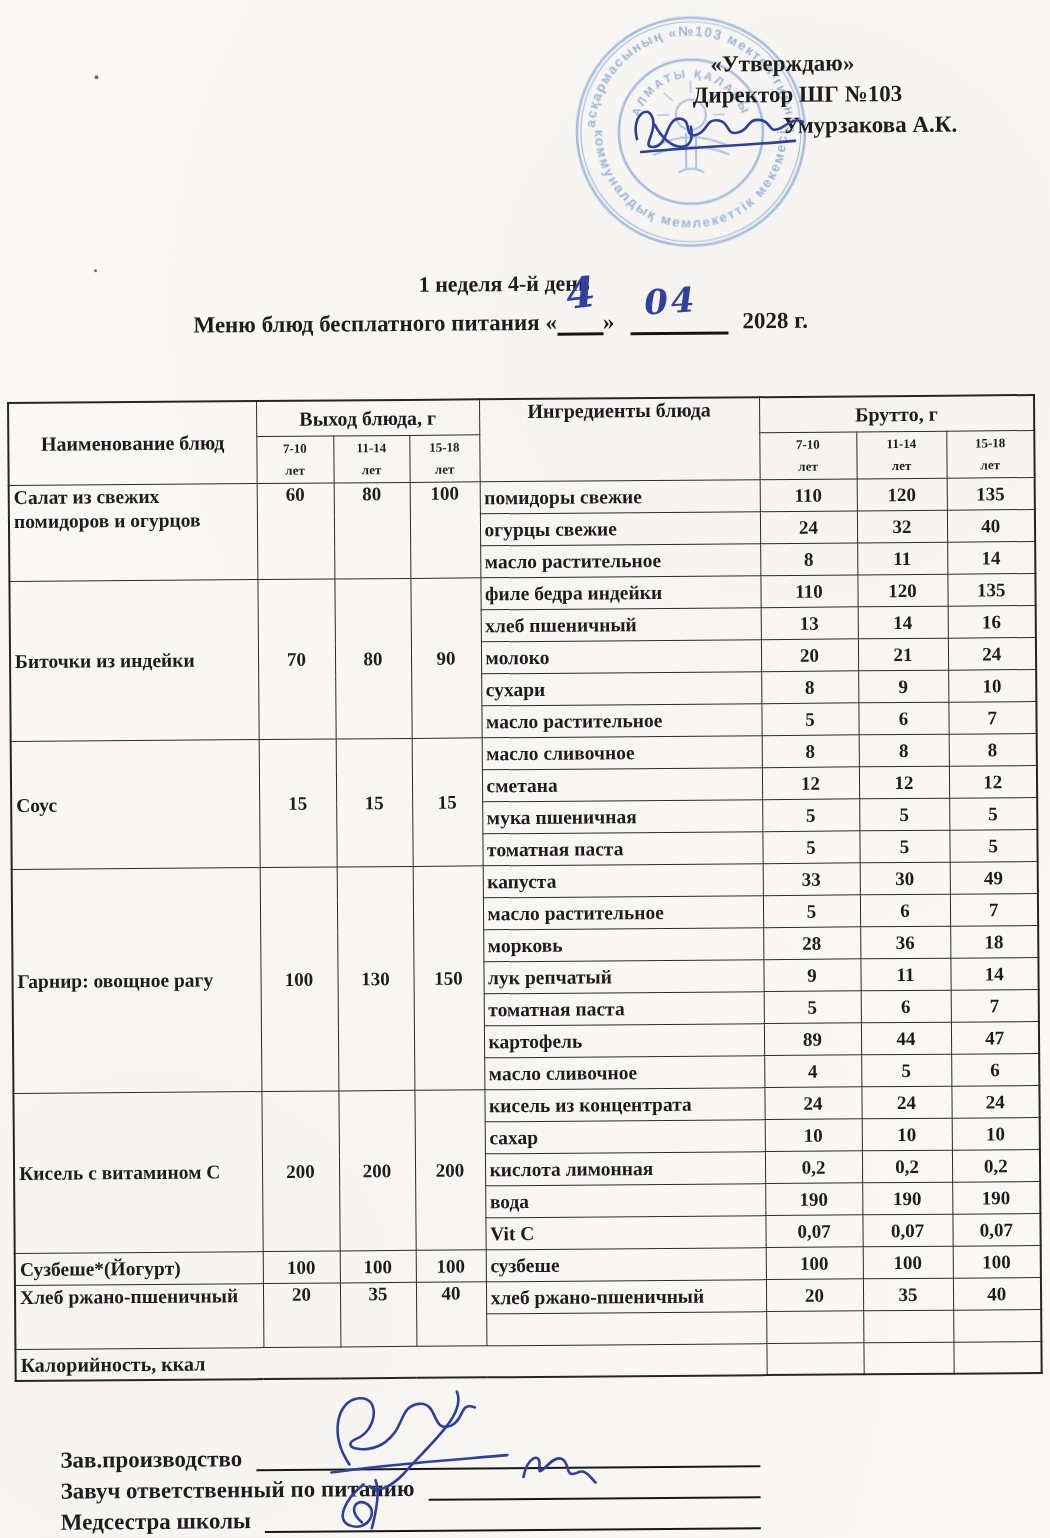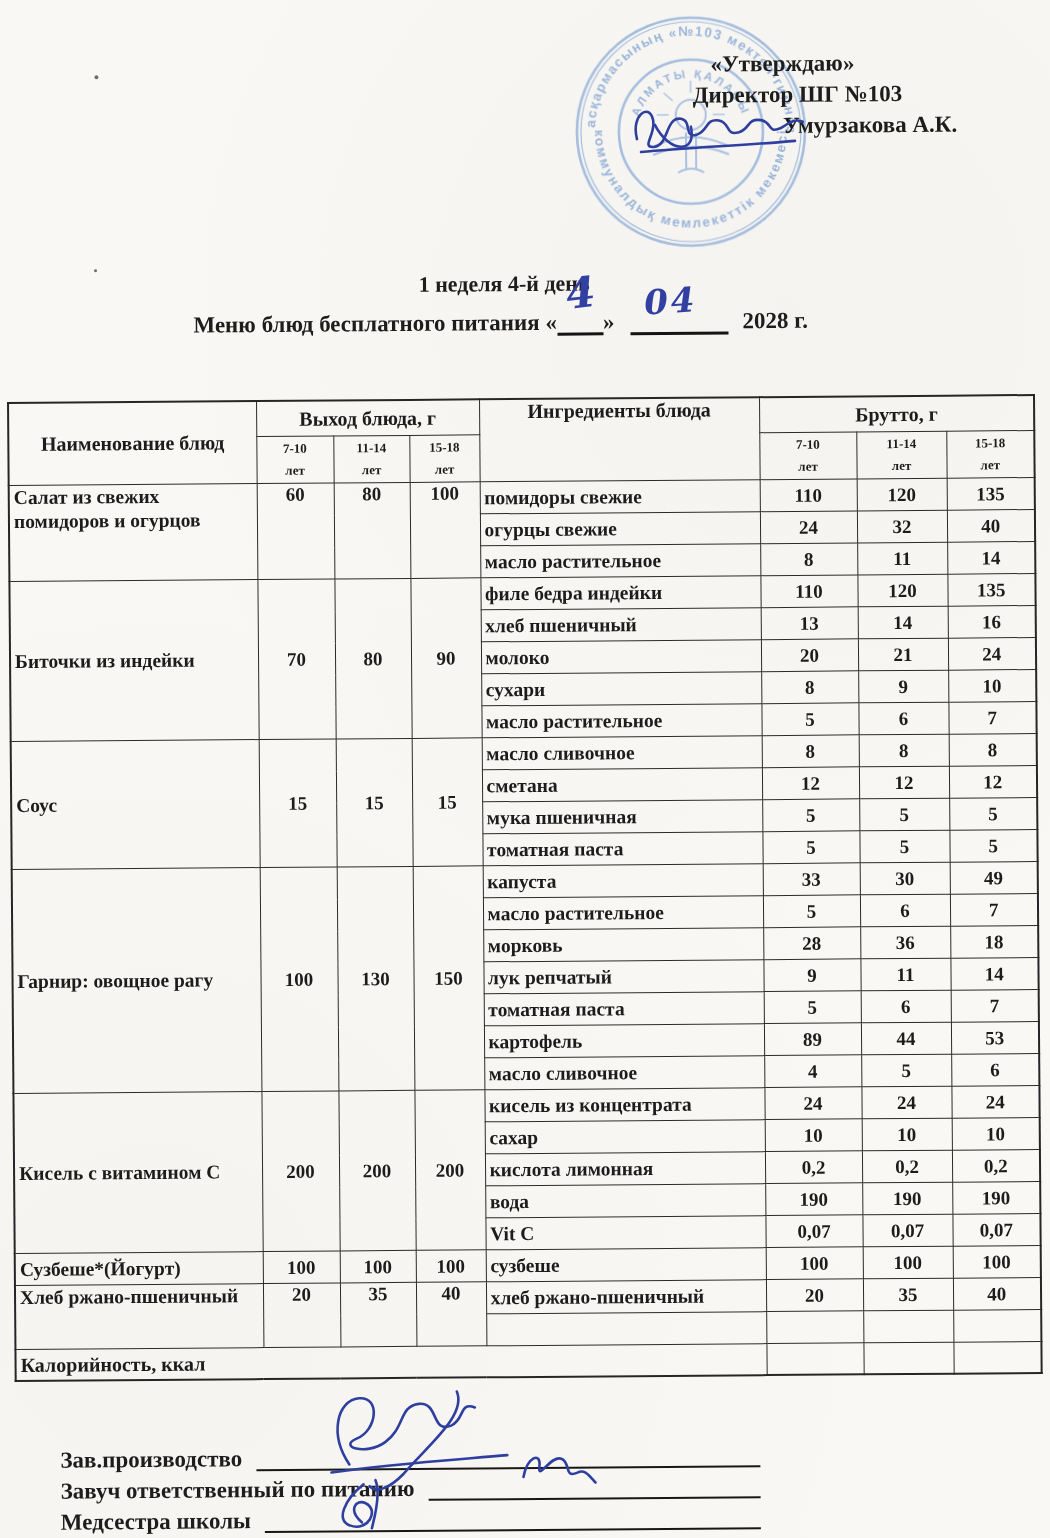--- a/index.html
+++ b/index.html
@@ -300,21 +300,21 @@
           <tr>
             <td class="ing-cell">томатная паста</td>
             <td class="num-cell">5</td>
             <td class="num-cell">6</td>
             <td class="num-cell">7</td>
           </tr>
           <tr>
             <td class="ing-cell">картофель</td>
             <td class="num-cell">89</td>
             <td class="num-cell">44</td>
-            <td class="num-cell">53</td>
+            <td class="num-cell">47</td>
           </tr>
           <tr>
             <td class="ing-cell">масло сливочное</td>
             <td class="num-cell">4</td>
             <td class="num-cell">5</td>
             <td class="num-cell">6</td>
           </tr>
           <tr>
             <td class="dish-cell v-middle" rowspan="5">Кисель с витамином С</td>
             <td class="num-cell v-middle" rowspan="5">200</td>

